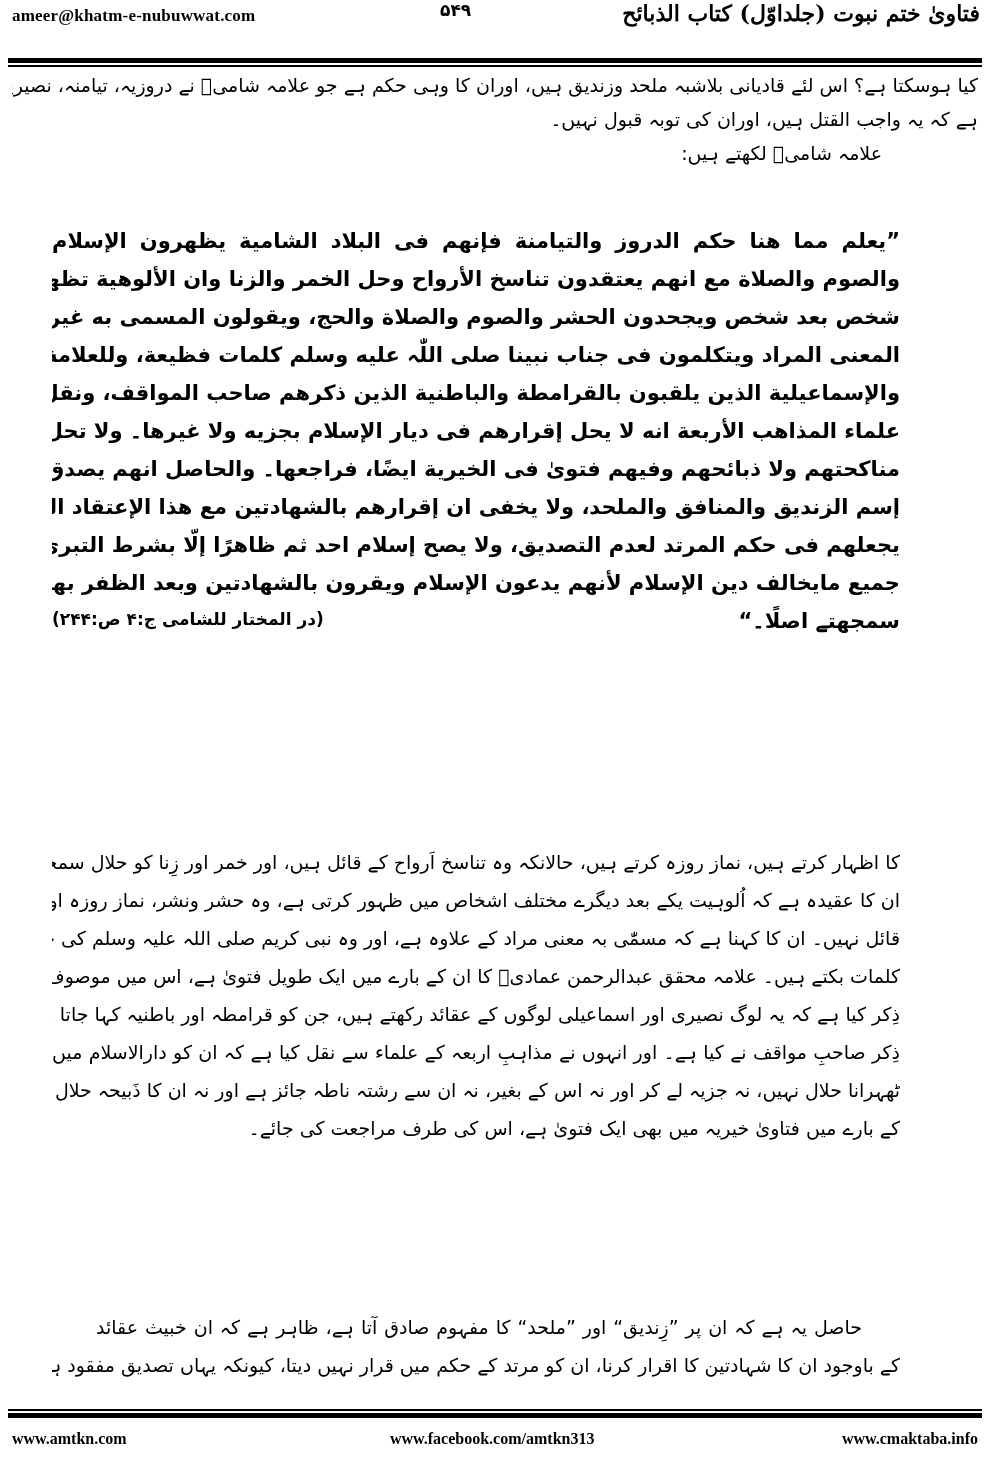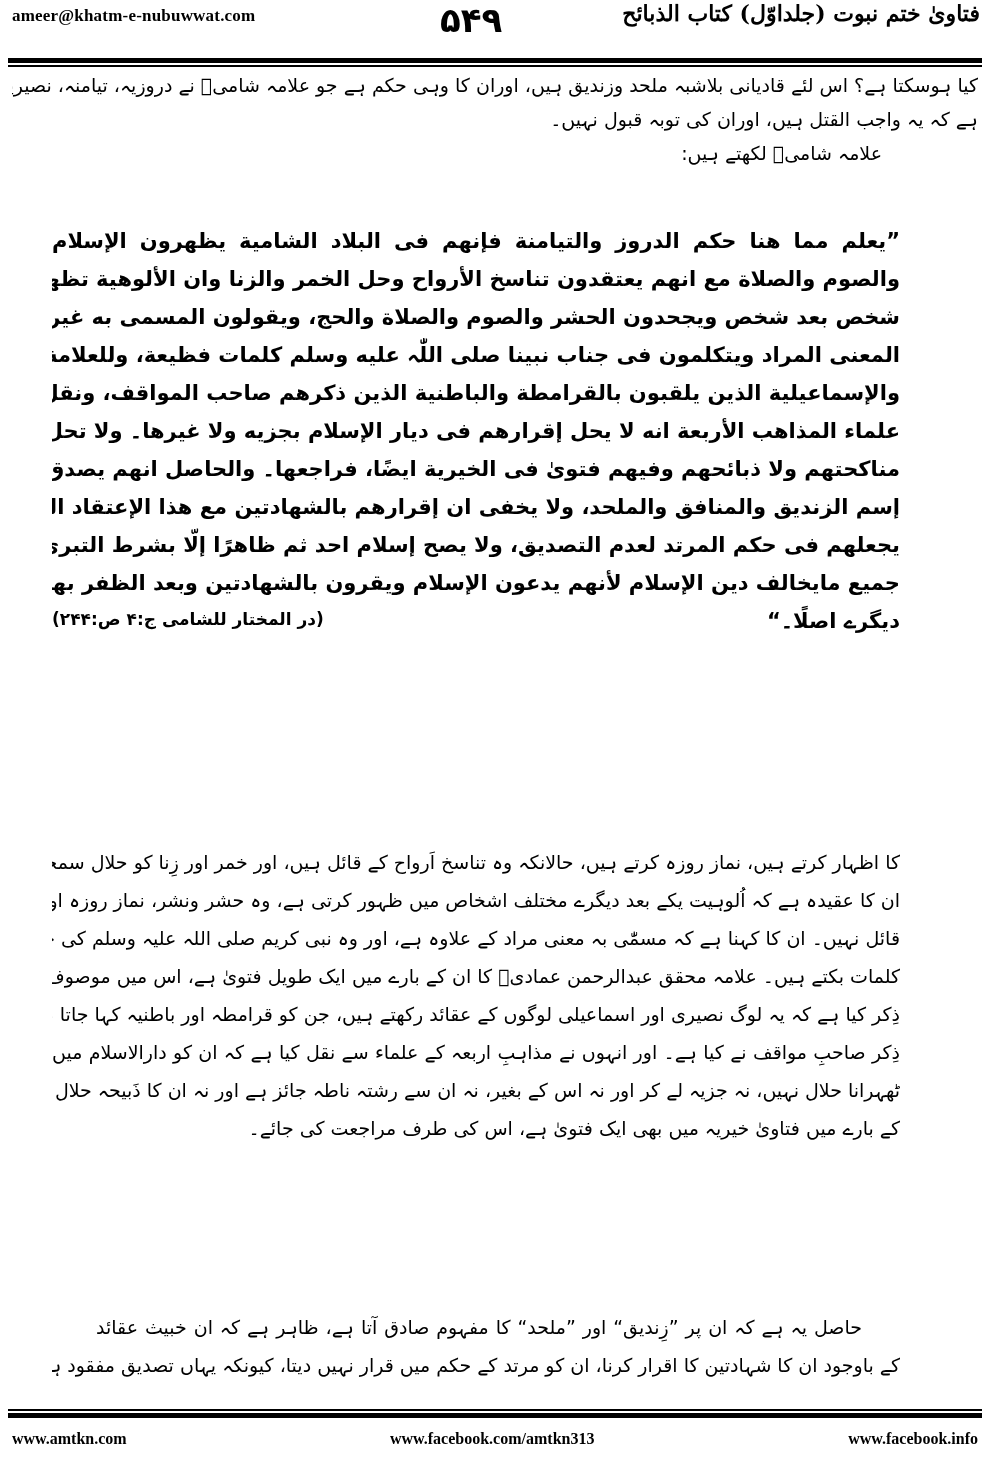--- a/index.html
+++ b/index.html
@@ -1,21 +1,21 @@
 <!DOCTYPE html>
 <html><head>
 <meta charset="utf-8">
 <style>
   html, body { margin: 0; padding: 0; background: #ffffff; }
   body { width: 990px; height: 1460px; position: relative; overflow: hidden; color: #000; }
   .page { position: absolute; left: 0; top: 0; width: 990px; height: 1460px; border-radius: 8px; }
 
   .header { position: absolute; left: 0; top: 0; width: 990px; height: 60px; }
   .hdr-email { position: absolute; left: 12px; top: 6px; font-family: "Liberation Serif", serif; font-weight: bold; font-size: 17px; letter-spacing: 0.2px; }
-  .hdr-page { position: absolute; left: 440px; top: 0px; font-family: "DejaVu Sans", sans-serif; font-weight: bold; font-size: 34px; direction: rtl; }
+  .hdr-page { position: absolute; left: 440px; top: 0px; font-family: "DejaVu Sans", sans-serif; font-weight: bold; font-size: 17px; direction: rtl; }
   .hdr-title { position: absolute; right: 10px; top: 0px; font-family: "DejaVu Serif", serif; font-weight: bold; font-size: 22px; direction: rtl; white-space: nowrap; text-align: right; }
 
   .rule-double { position: absolute; left: 8px; width: 974px; }
   .rule-double .thick { height: 5px; background: #000; }
   .rule-double .gap { height: 2px; background: #fff; }
   .rule-double .thin { height: 2px; background: #000; }
 
   .body-text { position: absolute; left: 12px; right: 12px; direction: rtl; text-align: right; }
 
   .urdu { font-family: "DejaVu Sans", sans-serif; font-size: 19px; line-height: 34px; }
@@ -63,21 +63,21 @@
     <div class="arabic-line">والصوم والصلاة مع انھم یعتقدون تناسخ الأرواح وحل الخمر والزنا وان الألوھیة تظھر فی</div>
     <div class="arabic-line">شخص بعد شخص ویجحدون الحشر والصوم والصلاة والحج، ویقولون المسمی به غیر</div>
     <div class="arabic-line">المعنی المراد ویتکلمون فی جناب نبینا صلی اللّٰہ علیه وسلم کلمات فظیعة، وللعلامة المحقق</div>
     <div class="arabic-line">والإسماعیلیة الذین یلقبون بالقرامطة والباطنیة الذین ذکرھم صاحب المواقف، ونقل عن</div>
     <div class="arabic-line">علماء المذاھب الأربعة انه لا یحل إقرارھم فی دیار الإسلام بجزیه ولا غیرھا۔ ولا تحل</div>
     <div class="arabic-line">مناکحتھم ولا ذبائحھم وفیھم فتویٰ فی الخیریة ایضًا، فراجعھا۔ والحاصل انھم یصدق علیھم</div>
     <div class="arabic-line">إسم الزندیق والمنافق والملحد، ولا یخفی ان إقرارھم بالشھادتین مع ھذا الإعتقاد الخبیث لا</div>
     <div class="arabic-line">یجعلھم فی حکم المرتد لعدم التصدیق، ولا یصح إسلام احد ثم ظاھرًا إلّا بشرط التبری عن</div>
     <div class="arabic-line">جمیع مایخالف دین الإسلام لأنھم یدعون الإسلام ویقرون بالشھادتین وبعد الظفر بھم لا تقبل</div>
     <div class="citation-row">
-      <span class="citation-end">دیگرے اصلًا۔“</span>
+      <span class="citation-end">سمجھتے اصلًا۔“</span>
       <span class="citation-ref">(در المختار للشامی ج:۴ ص:۲۴۴)</span>
     </div>
   </div>
 
   <div class="body-text urdu" style="top:845px; left:52px; right:90px;">
     <div class="urdu-line" style="height:38px;">کا اظہار کرتے ہیں، نماز روزہ کرتے ہیں، حالانکہ وہ تناسخ اَرواح کے قائل ہیں، اور خمر اور زِنا کو حلال سمجھتے ہیں،</div>
     <div class="urdu-line" style="height:38px;">ان کا عقیدہ ہے کہ اُلوہیت یکے بعد دیگرے مختلف اشخاص میں ظہور کرتی ہے، وہ حشر ونشر، نماز روزہ اور حج کے</div>
     <div class="urdu-line" style="height:38px;">قائل نہیں۔ ان کا کہنا ہے کہ مسمّٰی بہ معنی مراد کے علاوہ ہے، اور وہ نبی کریم صلی اللہ علیہ وسلم کی جناب میں ناشائستہ</div>
     <div class="urdu-line" style="height:38px;">کلمات بکتے ہیں۔ علامہ محقق عبدالرحمن عمادیؒ کا ان کے بارے میں ایک طویل فتویٰ ہے، اس میں موصوف نے</div>
     <div class="urdu-line" style="height:38px;">ذِکر کیا ہے کہ یہ لوگ نصیری اور اسماعیلی لوگوں کے عقائد رکھتے ہیں، جن کو قرامطہ اور باطنیہ کہا جاتا ہے، اور جن کا</div>
@@ -93,16 +93,16 @@
 
   <div class="rule-double" style="top:1409px;">
     <div class="thin"></div>
       <div class="gap"></div>
       <div class="thick"></div>
   </div>
 
   <div class="footer">
     <a class="ftr-left">www.amtkn.com</a>
     <a class="ftr-center">www.facebook.com/amtkn313</a>
-    <a class="ftr-right">www.facebook.info</a>
+    <a class="ftr-right">www.cmaktaba.info</a>
   </div>
 
 </div>
 
 </body></html>

